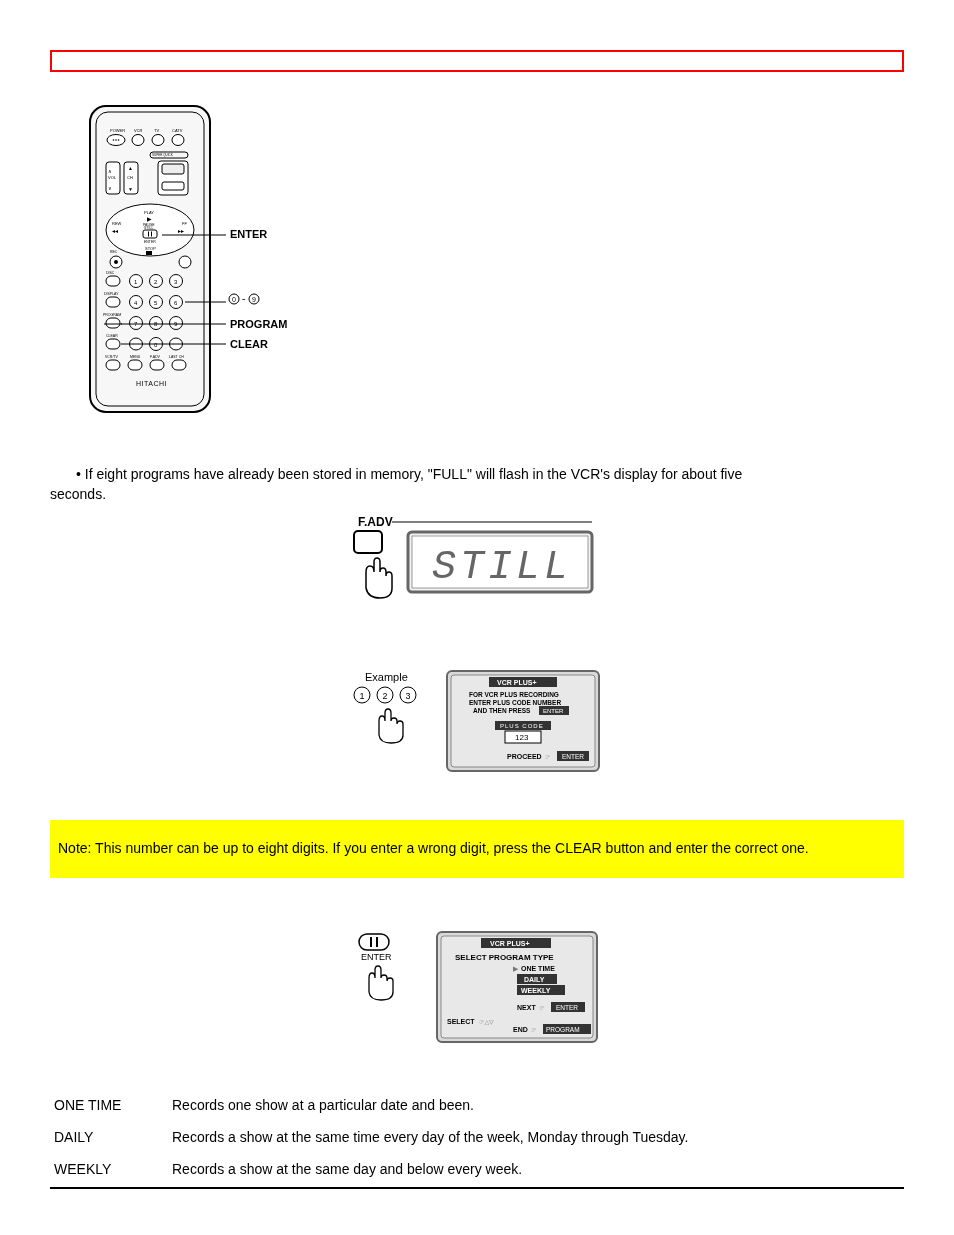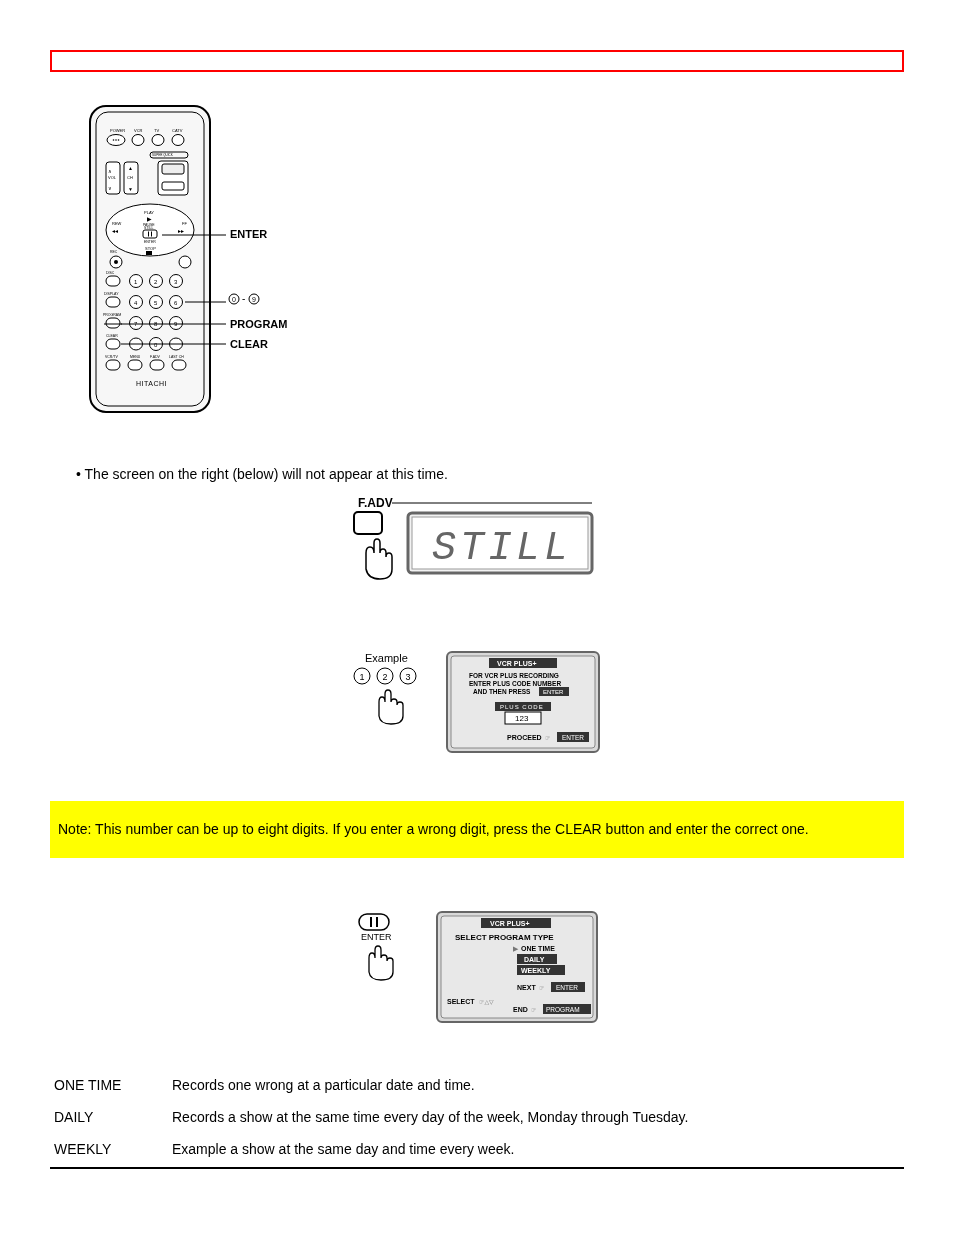--- a/index.html
+++ b/index.html
@@ -184,22 +184,25 @@
     <line x1="51" y1="222" x2="156" y2="222" stroke="#000"></line>
     <text x="160" y="226" font-size="11" font-weight="bold">PROGRAM</text>
 
     <line x1="51" y1="242" x2="156" y2="242" stroke="#000"></line>
     <text x="160" y="246" font-size="11" font-weight="bold">CLEAR</text>
   </svg>
 </div>
 
 <div class="bullets">
   <ul>
-    <li><span>The screen on the right (below) will not appear at this time.</span></li>
+    <li>
+      <span>If eight programs have already been stored in memory, "FULL" will flash in the VCR's display for about five</span>
+    </li>
   </ul>
+  <div style="padding-left:0;"><span>seconds.</span></div>
 </div>
 
 <div class="fig-center">
   <svg width="250" height="110" viewBox="0 0 250 110">
     <text x="6" y="12" font-size="12" font-weight="bold">F.ADV</text>
     <line x1="40" y1="8" x2="240" y2="8" stroke="#000"></line>
     <rect x="2" y="17" width="28" height="22" rx="4" fill="#fff" stroke="#000" stroke-width="2"></rect>
 
     <g transform="translate(8,44)">
       <path d="M6 30 L6 14 Q6 8 10 8 Q14 8 14 14 L14 4 Q14 0 17 0 Q20 0 20 4 L20 14 Q20 10 23 10 Q26 10 26 14 L26 18 Q26 14 29 14 Q32 14 32 18 L32 30 Q32 40 20 40 Q8 40 6 30 Z" fill="#fff" stroke="#000" stroke-width="1.5"></path>
@@ -283,24 +286,24 @@
     <text x="184" y="104" font-size="6" opacity="0.5">☞</text>
     <rect x="196" y="96" width="48" height="10" fill="#333"></rect>
       <text x="199" y="104" font-size="6.5" fill="#fff">PROGRAM</text>
   </svg>
 </div>
 
 <table class="def-table">
   <tbody>
       <tr>
     <td class="term">ONE TIME</td>
-    <td>Records one wrong at a particular date and time.</td>
+    <td>Records one show at a particular date and been.</td>
   </tr>
   <tr>
     <td class="term">DAILY</td>
     <td>Records a show at the same time every day of the week, Monday through Tuesday.</td>
   </tr>
   <tr class="last">
     <td class="term">WEEKLY</td>
-    <td>Example a show at the same day and time every week.</td>
+    <td>Records a show at the same day and below every week.</td>
   </tr>
 </tbody>
   </table>
 
 </body></html>

